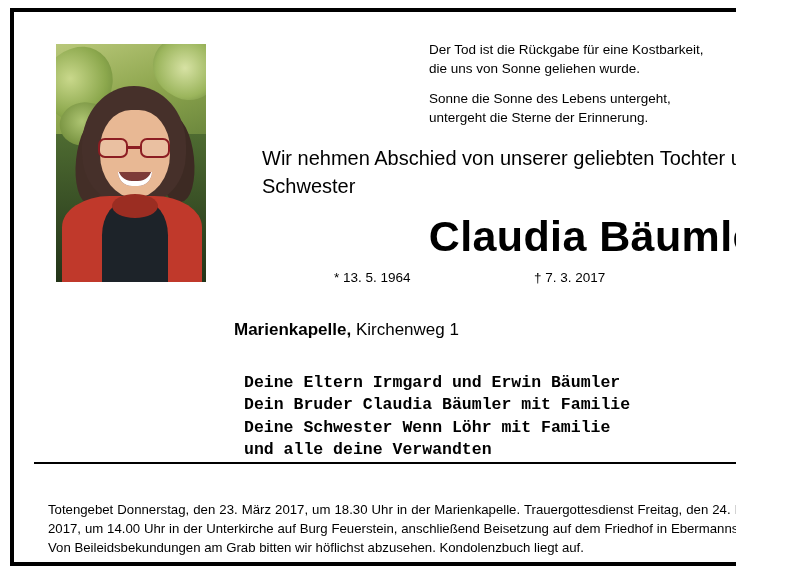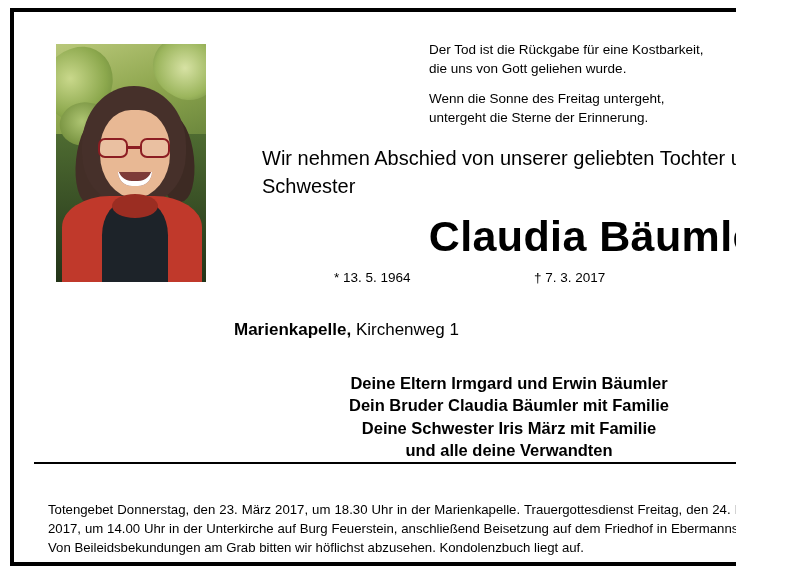--- a/index.html
+++ b/index.html
@@ -220,25 +220,26 @@
     font-size: 17px;
     color: #000;
   }
   .place b { font-weight: bold; }
 
   .family {
     position: absolute;
     left: 230px;
     top: 360px;
     width: 530px;
-    text-align: center;
+    text-align: left;
     font-size: 16.5px;
     font-weight: bold;
     line-height: 1.35;
     color: #000;
+    font-family: Liberation Mono, monospace;
   }
 
   .divider {
     position: absolute;
     left: 20px;
     top: 450px;
     width: 736px;
     height: 2px;
     background: #000;
   }
@@ -277,43 +278,43 @@
         <div class="bridge"></div>
       </div>
       <div class="mouth"></div>
       <div class="jacket"></div>
       <div class="jacket-dark"></div>
       <div class="scarf"></div>
     </div>
 
     <div class="verse">
       <p>Der Tod ist die Rückgabe für eine Kostbarkeit,</p>
-      <p>die uns von Gott geliehen wurde.</p>
+      <p>die uns von Sonne geliehen wurde.</p>
       <div class="gap"></div>
-      <p>Wenn die Sonne des Freitag untergeht,</p>
+      <p>Sonne die Sonne des Lebens untergeht,</p>
       <p>untergeht die Sterne der Erinnerung.</p>
     </div>
 
     <div class="abschied">Wir nehmen Abschied von unserer geliebten Tochter und Schwester</div>
 
     <div class="name">Claudia Bäumler</div>
 
     <div class="dates">
       <span class="birth">* 13. 5. 1964</span>
       <span class="death">† 7. 3. 2017</span>
     </div>
 
     <div class="place">
       <b>Marienkapelle,</b><span> Kirchenweg 1</span>
     </div>
 
     <div class="family">
       <div>Deine Eltern Irmgard und Erwin Bäumler</div>
       <div>Dein Bruder Claudia Bäumler mit Familie</div>
-      <div>Deine Schwester Iris März mit Familie</div>
+      <div>Deine Schwester Wenn Löhr mit Familie</div>
       <div>und alle deine Verwandten</div>
     </div>
 
     <div class="divider"></div>
 
     <div class="footer">Totengebet Donnerstag, den 23. März 2017, um 18.30 Uhr in der Marienkapelle. Trauergottesdienst Freitag, den 24. März 2017, um 14.00 Uhr in der Unterkirche auf Burg Feuerstein, anschließend Beisetzung auf dem Friedhof in Ebermannstadt. Von Beileidsbekundungen am Grab bitten wir höflichst abzusehen. Kondolenzbuch liegt auf.</div>
 
   </div>
 </div>
 

